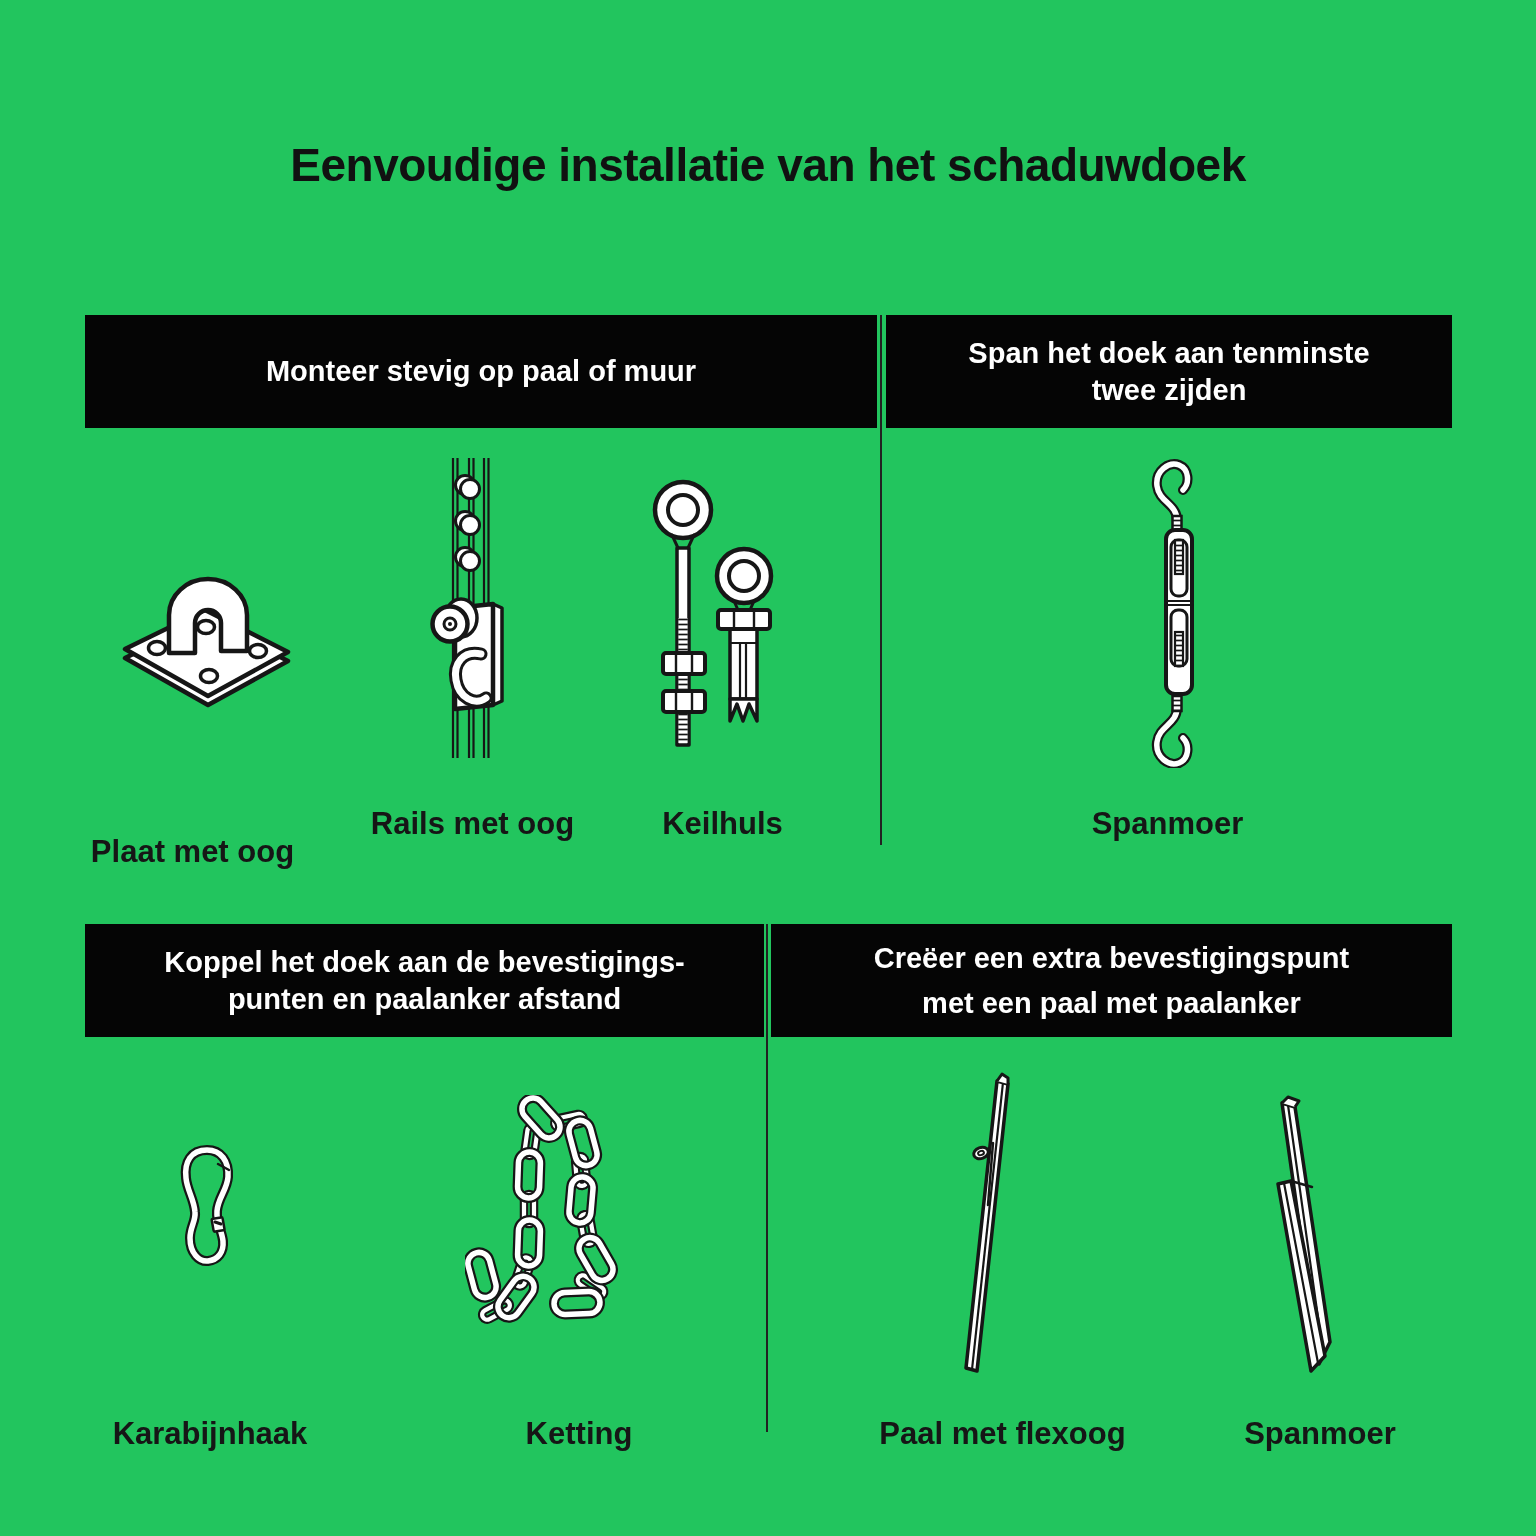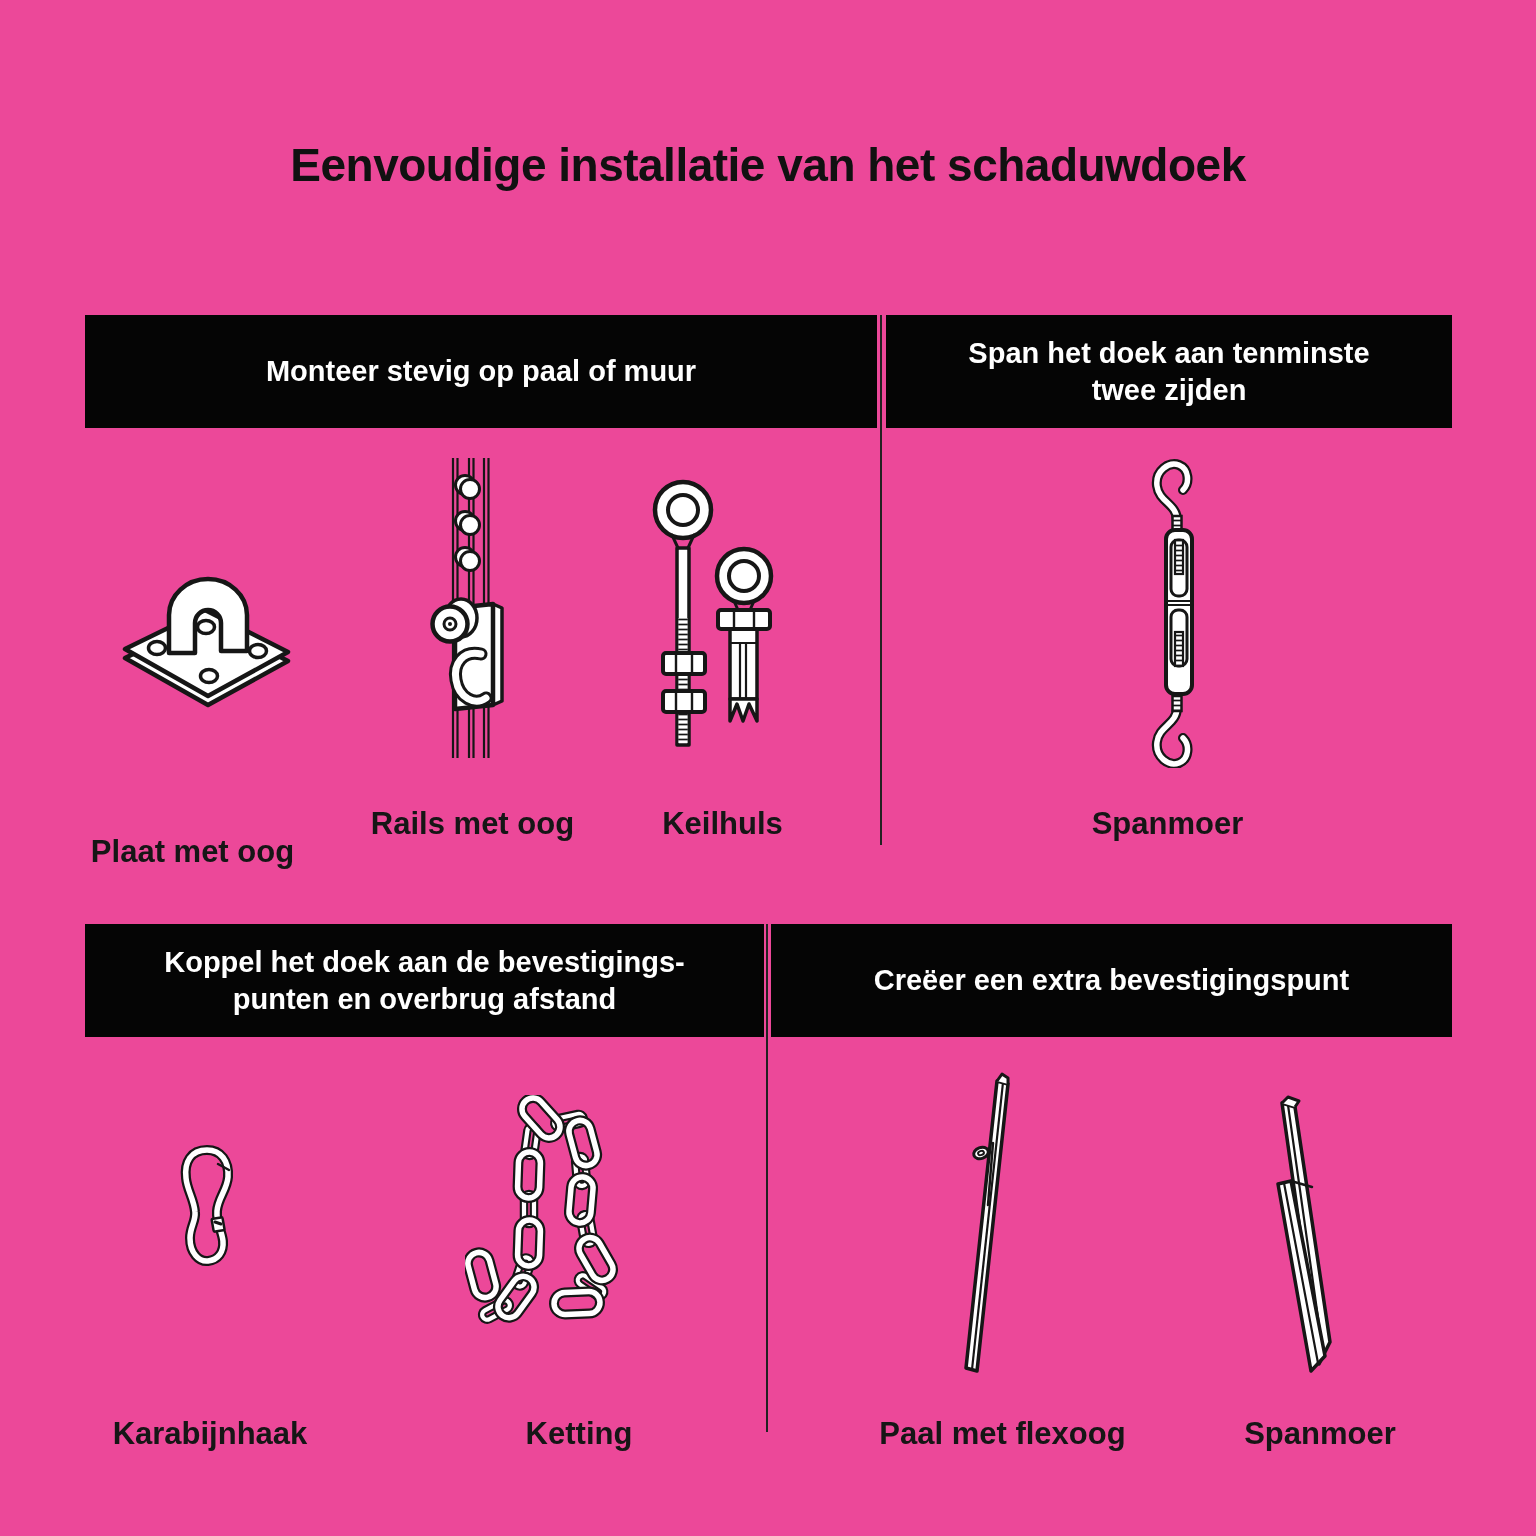--- a/index.html
+++ b/index.html
@@ -1,16 +1,16 @@
 <!DOCTYPE html>
 <html><head>
 <meta charset="utf-8">
 <style>
   html,body{margin:0;padding:0;background:#fff;}
-  .page{position:relative;width:1536px;height:1536px;background:#ec4899;
+  .page{position:relative;width:1536px;height:1536px;background:#22c55e;
         font-family:"Liberation Sans",sans-serif;color:#161616;overflow:hidden;}
   .title{position:absolute;top:138px;left:0;width:1536px;text-align:center;
          font-size:46px;font-weight:bold;letter-spacing:-0.5px;color:#111;}
   .bar{position:absolute;height:113px;background:#050505;display:flex;flex-direction:column;
        justify-content:center;align-items:center;text-align:center;}
   .bl{color:#fff;font-size:29px;font-weight:bold;line-height:37px;}
   .divider{position:absolute;width:2px;background:#222;}
   .lbl{position:absolute;text-align:center;font-size:31px;font-weight:bold;color:#161616;}
   .icon{position:absolute;}
   
@@ -34,24 +34,25 @@
     <div class="bl">Span het doek aan tenminste</div>
     <div class="bl">twee zijden</div>
   </div>
   <div class="bar" style="left:85px;top:315px;width:792px;">
     <div class="bl">Monteer stevig op paal of muur</div>
   </div>
   <div class="divider" style="left:880px;top:315px;height:530px;"></div>
 
   <div class="bar" style="left:85px;top:924px;width:679px;">
     <div class="bl">Koppel het doek aan de bevestigings-</div>
-    <div class="bl">punten en overbrug afstand</div>
+    <div class="bl">punten en paalanker afstand</div>
   </div>
   <div class="bar" style="left:771px;top:924px;width:681px;gap:8px;">
     <div class="bl">Creëer een extra bevestigingspunt</div>
+    <div class="bl">met een paal met paalanker</div>
   </div>
   <div class="divider" style="left:766px;top:924px;height:508px;"></div>
 
   <svg class="icon" style="left:105px;top:535px;" width="200" height="175" viewBox="0 0 200 175">
     <path class="ol" d="M100,84 L183,126 L103,170 L20,123 Z"></path>
     <path class="ol" d="M100,75 L183,117 L103,161 L20,114 Z"></path>
     <path class="ol" d="M64,118 V80 A39,36 0 0 1 142,80 V116 H116 V88 A13,13 0 0 0 90,88 V118 Z"></path>
     <ellipse class="ol" style="stroke-width:3.5" cx="52" cy="113" rx="8.5" ry="6.5"></ellipse>
     <ellipse class="ol" style="stroke-width:3.5" cx="101" cy="92" rx="8.5" ry="6.5"></ellipse>
     <ellipse class="ol" style="stroke-width:3.5" cx="153" cy="116" rx="8.5" ry="6.5"></ellipse>

